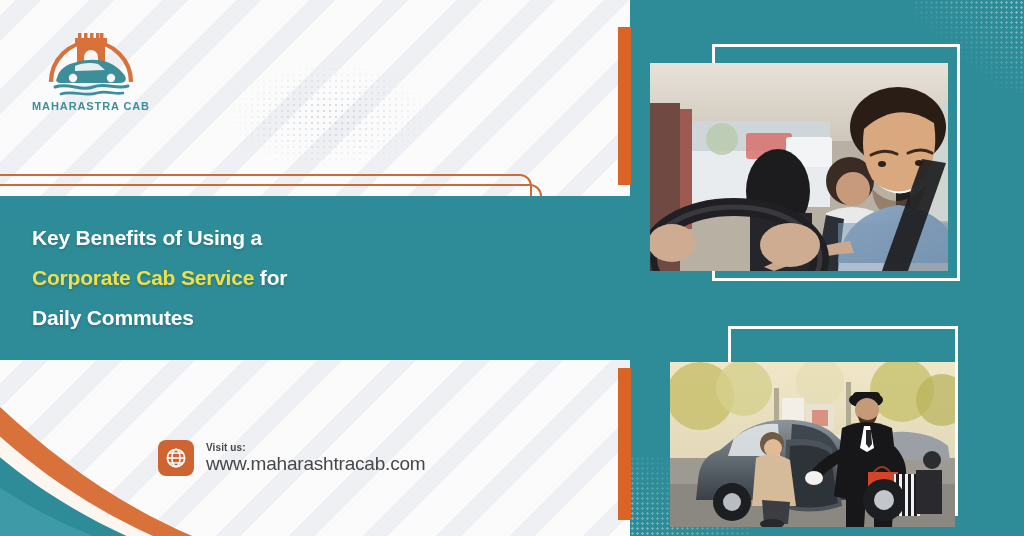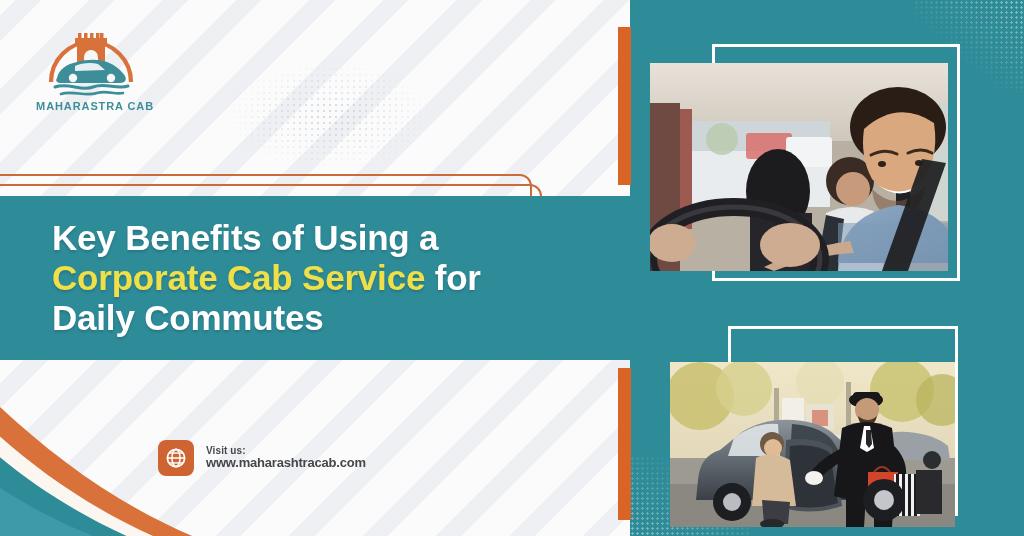--- a/index.html
+++ b/index.html
@@ -106,27 +106,26 @@
     background: #2E8C99;
     z-index: 5;
   }
 
   .headline {
     position: absolute;
     left: 32px;
     top: 218px;
     width: 560px;
     z-index: 7;
-    font-size: 35px;
+    font-size: 21px;
     font-weight: bold;
     line-height: 40px;
     letter-spacing: -0.2px;
     color: #ffffff;
     text-shadow: 0 2px 3px rgba(0,0,0,0.17);
-    margin-left: 20px;
   }
   .headline .hl-accent { color: #EFE047; text-align: right; }
 
   
   .outline-rect {
     position: absolute;
     border: 2px solid #CC6B3A;
     border-radius: 12px;
     background: transparent;
     z-index: 4;
@@ -158,21 +157,21 @@
     left: 13px;
     top: 0;
     width: 100px;
     height: 72px;
   }
   .logo-text {
     position: absolute;
     left: 0;
     top: 74px;
     width: 126px;
-    text-align: right;
+    text-align: center;
     font-size: 11px;
     font-weight: bold;
     letter-spacing: 0.9px;
     color: #3D8E99;
   }
 
   .photo-frame {
     position: absolute;
     border: 3px solid #ffffff;
     z-index: 7;
@@ -212,22 +211,22 @@
     flex: 0 0 auto;
   }
   .visit-text { line-height: 1.12; }
   .visit-label {
     font-size: 10px;
     font-weight: bold;
     color: #45474A;
     letter-spacing: 0.1px;
   }
   .visit-url {
-    font-size: 13px;
-    font-weight: bold;
+    font-size: 19px;
+    font-weight: normal;
     color: #45474A;
     letter-spacing: -0.2px;
   }
 
   
   .swoosh {
     position: absolute;
     left: -10px;
     bottom: -22px;
     width: 250px;

